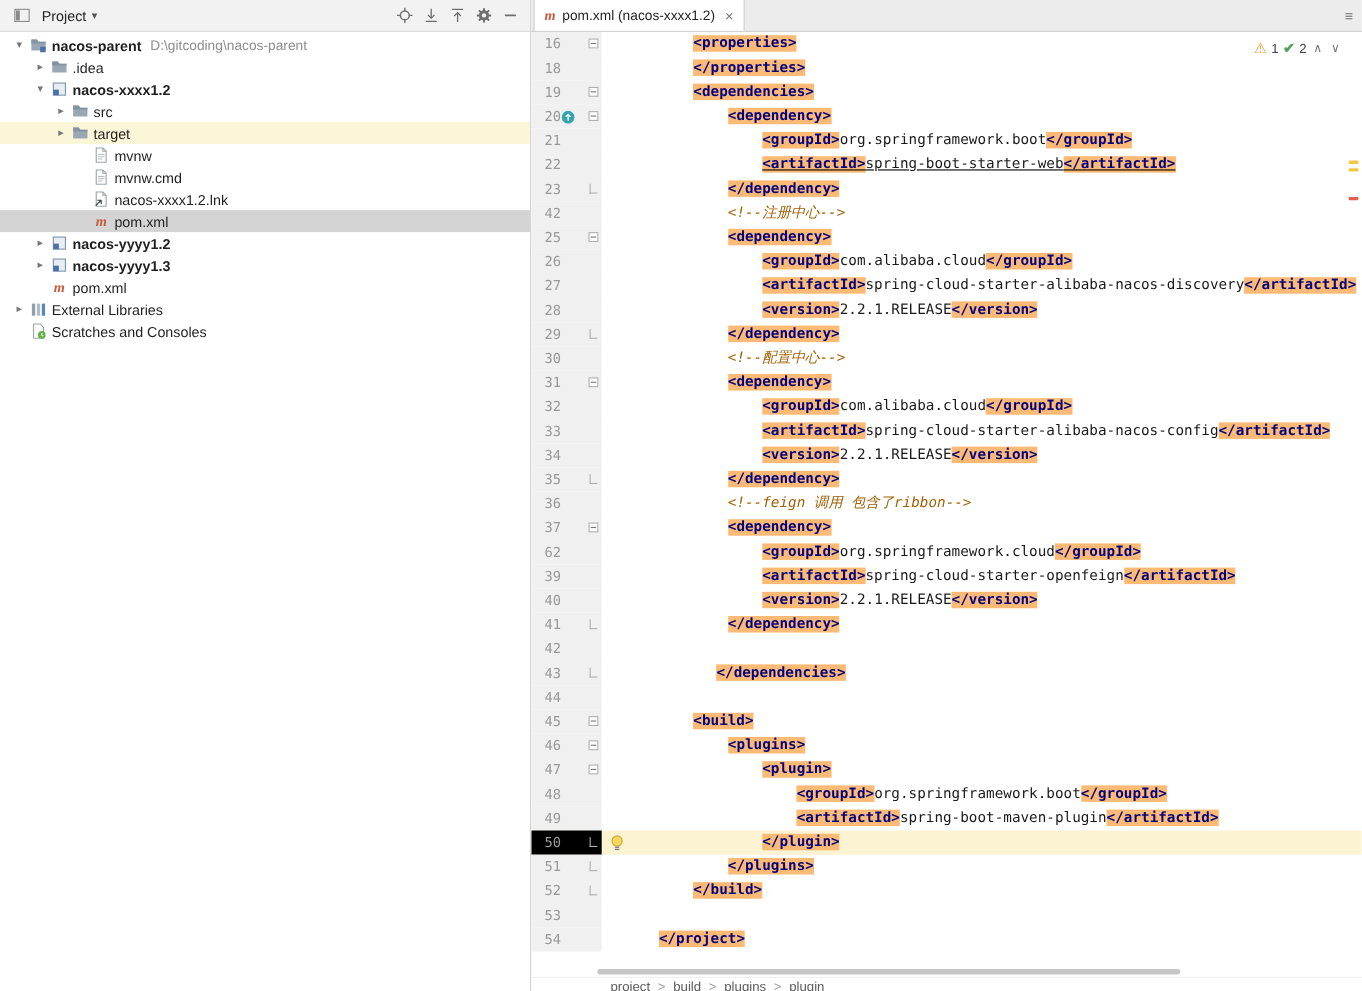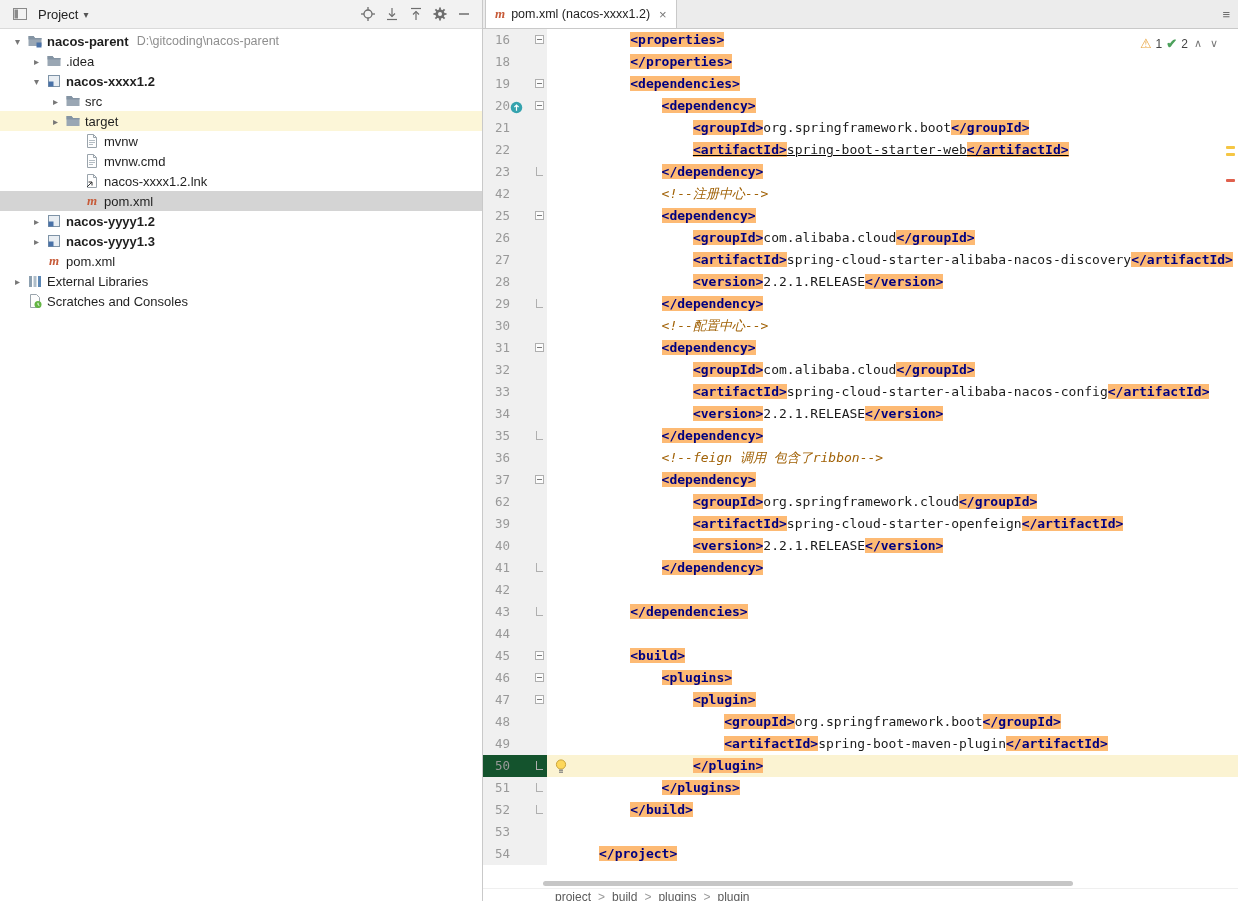--- a/index.html
+++ b/index.html
@@ -39,21 +39,21 @@
   .tclose { color:#777; font-size:13px; margin-left:3px; }
   .tab-bar-right { margin-left:auto; display:flex; align-items:center; padding-right:8px;
     color:#6E6E6E; font-size:13px; }
 
   .editor-body { position:relative; flex:1; background:#fff; overflow:hidden; }
   .code { position:absolute; inset:0 0 0 0; }
   .line { position:relative; height:22px; line-height:22px; display:flex;
     font-family:"DejaVu Sans Mono","Liberation Mono",monospace; font-size:13px; white-space:pre;gap:48px; }
   .line.caret { background:#FBF3D2; }
   .gutter { position:relative; width:64px; min-width:64px; background:#F0F0F0; }
-  .line.caret .gutter { background:#14532d; }
+  .line.caret .gutter { background:#000000; }
   .lnum { position:absolute; left:0; top:0; width:27px; text-align:right; color:#999;
     font-size:12.5px; }
   .fold { position:absolute; }
   .fold.fs { left:52px; top:6px; width:9px; height:9px; border:1px solid #AFAFAF; background:#FCFCFC; }
   .fold.fs::after { content:''; position:absolute; left:1px; right:1px; top:3px; height:1px; background:#7A7A7A; }
   .fold.fe { left:53px; top:6px; width:7px; height:9px; border-left:1px solid #AFAFAF; border-bottom:1px solid #AFAFAF; }
   .gspring { position:absolute; left:27px; top:4px; }
   .bulb { position:absolute; left:72px; top:4px; z-index:2; }
   .ltext { flex:1; }
   .tk-tag { color:#000080; font-weight:bold; background:#fdba74; }
@@ -313,21 +313,21 @@
           <div class="line"><div class="gutter"><span class="lnum">33</span></div><div class="ltext" style="padding-left: calc(12ch + 4px);"><span class="tk-tag">&lt;artifactId&gt;</span><span class="tk-txt">spring-cloud-starter-alibaba-nacos-config</span><span class="tk-tag">&lt;/artifactId&gt;</span></div></div>
           <div class="line"><div class="gutter"><span class="lnum">34</span></div><div class="ltext" style="padding-left: calc(12ch + 4px);"><span class="tk-tag">&lt;version&gt;</span><span class="tk-txt">2.2.1.RELEASE</span><span class="tk-tag">&lt;/version&gt;</span></div></div>
           <div class="line"><div class="gutter"><span class="lnum">35</span><span class="fold fe"></span></div><div class="ltext" style="padding-left: calc(8ch + 4px);"><span class="tk-tag">&lt;/dependency&gt;</span></div></div>
           <div class="line"><div class="gutter"><span class="lnum">36</span></div><div class="ltext" style="padding-left: calc(8ch + 4px);"><span class="tk-com">&lt;!--feign 调用 包含了ribbon--&gt;</span></div></div>
           <div class="line"><div class="gutter"><span class="lnum">37</span><span class="fold fs"></span></div><div class="ltext" style="padding-left: calc(8ch + 4px);"><span class="tk-tag">&lt;dependency&gt;</span></div></div>
           <div class="line"><div class="gutter"><span class="lnum">62</span></div><div class="ltext" style="padding-left: calc(12ch + 4px);"><span class="tk-tag">&lt;groupId&gt;</span><span class="tk-txt">org.springframework.cloud</span><span class="tk-tag">&lt;/groupId&gt;</span></div></div>
           <div class="line"><div class="gutter"><span class="lnum">39</span></div><div class="ltext" style="padding-left: calc(12ch + 4px);"><span class="tk-tag">&lt;artifactId&gt;</span><span class="tk-txt">spring-cloud-starter-openfeign</span><span class="tk-tag">&lt;/artifactId&gt;</span></div></div>
           <div class="line"><div class="gutter"><span class="lnum">40</span></div><div class="ltext" style="padding-left: calc(12ch + 4px);"><span class="tk-tag">&lt;version&gt;</span><span class="tk-txt">2.2.1.RELEASE</span><span class="tk-tag">&lt;/version&gt;</span></div></div>
           <div class="line"><div class="gutter"><span class="lnum">41</span><span class="fold fe"></span></div><div class="ltext" style="padding-left: calc(8ch + 4px);"><span class="tk-tag">&lt;/dependency&gt;</span></div></div>
           <div class="line"><div class="gutter"><span class="lnum">42</span></div><div class="ltext" style="padding-left: calc(0ch + 4px);"></div></div>
-          <div class="line"><div class="gutter"><span class="lnum">43</span><span class="fold fe"></span></div><div class="ltext" style="padding-left: calc(4ch + 4px);"><span class="tk-tag">&lt;/dependencies&gt;</span></div></div>
+          <div class="line"><div class="gutter"><span class="lnum">43</span><span class="fold fe"></span></div><div class="ltext" style="padding-left: calc(4ch + 4px); margin-left: 21px;"><span class="tk-tag">&lt;/dependencies&gt;</span></div></div>
           <div class="line"><div class="gutter"><span class="lnum">44</span></div><div class="ltext" style="padding-left: calc(0ch + 4px);"></div></div>
           <div class="line"><div class="gutter"><span class="lnum">45</span><span class="fold fs"></span></div><div class="ltext" style="padding-left: calc(4ch + 4px);"><span class="tk-tag">&lt;build&gt;</span></div></div>
           <div class="line"><div class="gutter"><span class="lnum">46</span><span class="fold fs"></span></div><div class="ltext" style="padding-left: calc(8ch + 4px);"><span class="tk-tag">&lt;plugins&gt;</span></div></div>
           <div class="line"><div class="gutter"><span class="lnum">47</span><span class="fold fs"></span></div><div class="ltext" style="padding-left: calc(12ch + 4px);"><span class="tk-tag">&lt;plugin&gt;</span></div></div>
           <div class="line"><div class="gutter"><span class="lnum">48</span></div><div class="ltext" style="padding-left: calc(16ch + 4px);"><span class="tk-tag">&lt;groupId&gt;</span><span class="tk-txt">org.springframework.boot</span><span class="tk-tag">&lt;/groupId&gt;</span></div></div>
           <div class="line"><div class="gutter"><span class="lnum">49</span></div><div class="ltext" style="padding-left: calc(16ch + 4px);"><span class="tk-tag">&lt;artifactId&gt;</span><span class="tk-txt">spring-boot-maven-plugin</span><span class="tk-tag">&lt;/artifactId&gt;</span></div></div>
           <div class="line caret"><div class="gutter"><span class="lnum">50</span><span class="fold fe"></span></div><span class="bulb"><svg width="12" height="15" viewBox="0 0 12 15">
                 <circle cx="6" cy="5.5" r="4.6" fill="#FDD75A" stroke="#C9A33A"></circle>
                 <rect x="4" y="10.6" width="4" height="1.2" fill="#7A7A7A"></rect>
                 <rect x="4" y="12.6" width="4" height="1.2" fill="#7A7A7A"></rect>

